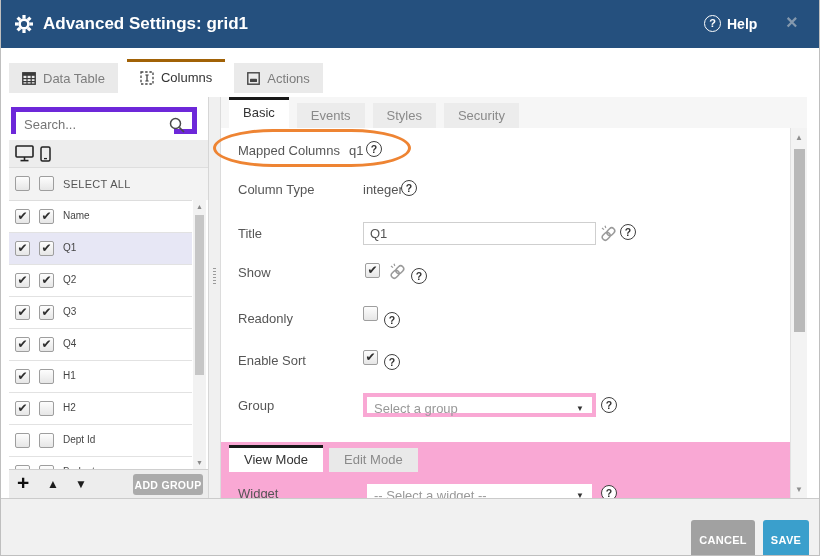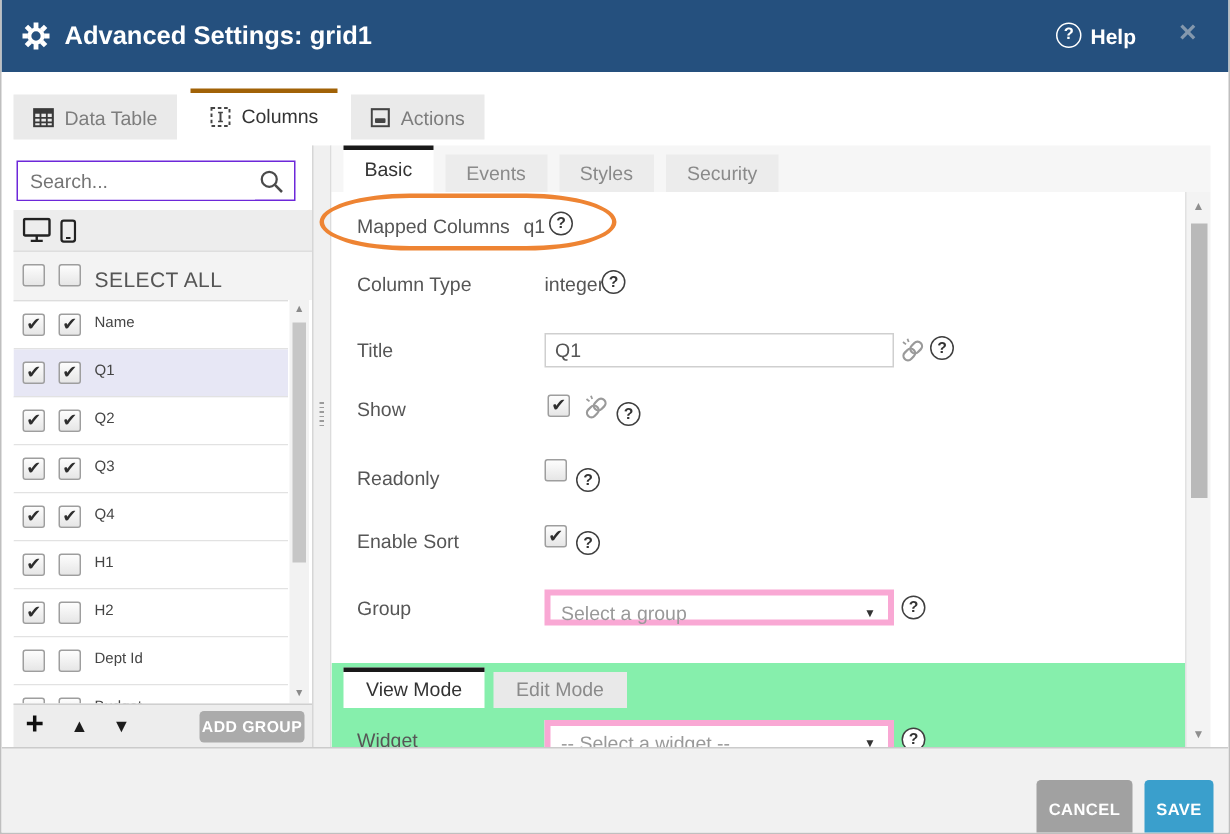--- a/index.html
+++ b/index.html
@@ -15,30 +15,30 @@
   .close { position:absolute; left:785px; top:0; line-height:44px; font-size:20px; font-weight:bold; color:#8498ad; cursor:pointer; }
 
   
   .main-tabs { position:absolute; top:59px; left:8px; height:34px; display:flex; align-items:flex-end; gap:9px; }
   .mtab { height:30px; padding:0 13px; background:#eaeaea; color:#7d7d7d; font-size:13px; display:flex; align-items:center; gap:7px; cursor:pointer; }
   .mtab.active { height:34px; background:#fff; border-top:3px solid #a16207; color:#333; }
   .mtab svg { flex:0 0 auto; }
 
   
   .sidebar { position:absolute; left:8px; top:100px; width:199px; height:398px; background:#fff; }
-  .search-wrap { position:absolute; top:7px; left:2px; width:186px; height:27px; border:1px solid #6d28d9; background:#fff; }
+  .search-wrap { position:absolute; top:7px; left:2px; width:186px; height:27px; border:5px solid #6d28d9; background:#fff; }
   .search-input { position:absolute; left:0; top:0; width:158px; height:25px; border:none; outline:none; padding-left:8px; font-size:13px; color:#777; font-family:"Liberation Sans",sans-serif; }
   .search-icon { position:absolute; right:6px; top:4px; }
   .device-row { position:absolute; top:40px; left:0; width:199px; height:28px; background:#ededed; border-bottom:1px solid #dedede; }
   .icon-monitor { position:absolute; left:6px; top:5px; }
   .icon-mobile { position:absolute; left:31px; top:6px; }
   .selectall-row { position:absolute; top:68px; left:0; width:199px; height:32px; background:#f3f3f3; }
   .selectall-row .cb1 { position:absolute; left:6px; top:8px; }
   .selectall-row .cb2 { position:absolute; left:30px; top:8px; }
-  .selectall-label { position:absolute; left:54px; top:10px; font-size:14px; color:#555; letter-spacing:.3px; }
+  .selectall-label { position:absolute; left:54px; top:10px; font-size:11px; color:#555; letter-spacing:.3px; }
 
   .list { position:absolute; top:100px; left:0; width:183px; height:269px; overflow:hidden; border-top:1px solid #ddd; }
   .srow { position:relative; height:32px; border-bottom:1px solid #e2e2e2; background:#fff; cursor:pointer; }
   .srow.sel { background:#e7e7f5; }
   .srow .cb1 { position:absolute; left:6px; top:8px; }
   .srow .cb2 { position:absolute; left:30px; top:8px; }
   .srow .lbl { position:absolute; left:54px; top:9px; font-size:10px; color:#454545; }
 
   .cb { display:inline-block; width:15px; height:15px; border:1px solid #9e9e9e; border-radius:2px; background:linear-gradient(#fdfdfd,#e6e6e6); font-size:12px; line-height:13px; text-align:center; color:#2e2e2e; overflow:hidden; cursor:pointer; }
 
@@ -67,21 +67,21 @@
   .flabel { position:absolute; left:17px; font-size:13px; color:#565656; }
   .fvalue { position:absolute; font-size:13px; color:#555; }
   .qmark { position:absolute; width:16px; height:16px; border:1px solid #3f3f3f; border-radius:50%; font-size:10.5px; font-weight:600; color:#333; text-align:center; line-height:14px; cursor:pointer; background:#fff; }
   .text-input { position:absolute; height:23px; border:1px solid #cfcfcf; padding-left:6px; font-size:13px; color:#555; font-family:"Liberation Sans",sans-serif; outline:none; }
   .fakeselect { position:absolute; width:233px; height:24px; border:4px solid #f9a8d4; background:#fff; cursor:pointer; }
   .fakeselect .ph { position:absolute; left:7px; top:4px; font-size:13px; color:#999; }
   .fakeselect .arr { position:absolute; right:8px; top:7px; font-size:8px; color:#333; }
 
   .annotation { position:absolute; left:-8px; top:32px; width:198px; height:38px; border:3px solid #ee8433; border-radius:60px / 19px; pointer-events:none; z-index:6; }
 
-  .mode-strip { position:absolute; top:314px; left:0; width:569px; height:56px; background:#86efac; }
+  .mode-strip { position:absolute; top:314px; left:0; width:569px; height:56px; background:#f9a8d4; }
   .mode-tabs { position:absolute; top:3px; left:8px; display:flex; align-items:flex-end; gap:6px; }
   .mtab2 { height:24px; line-height:24px; padding:0 15px; background:#e9e9e9; color:#8a8a8a; font-size:13px; cursor:pointer; }
   .mtab2.active { height:27px; line-height:23px; background:#fff; border-top:3px solid #191919; color:#333; }
 
   .v-scroll { position:absolute; left:569px; top:31px; width:17px; height:370px; background:#f3f3f3; border-left:1px solid #e2e2e2; }
   .vs-up { position:absolute; top:5px; left:0; width:16px; text-align:center; font-size:8px; color:#8f8f8f; cursor:pointer; }
   .vs-down { position:absolute; bottom:4px; left:0; width:16px; text-align:center; font-size:8px; color:#8f8f8f; cursor:pointer; }
   .vs-thumb { position:absolute; top:21px; left:3px; width:11px; height:183px; background:#b9b9b9; cursor:pointer; }
 
   

